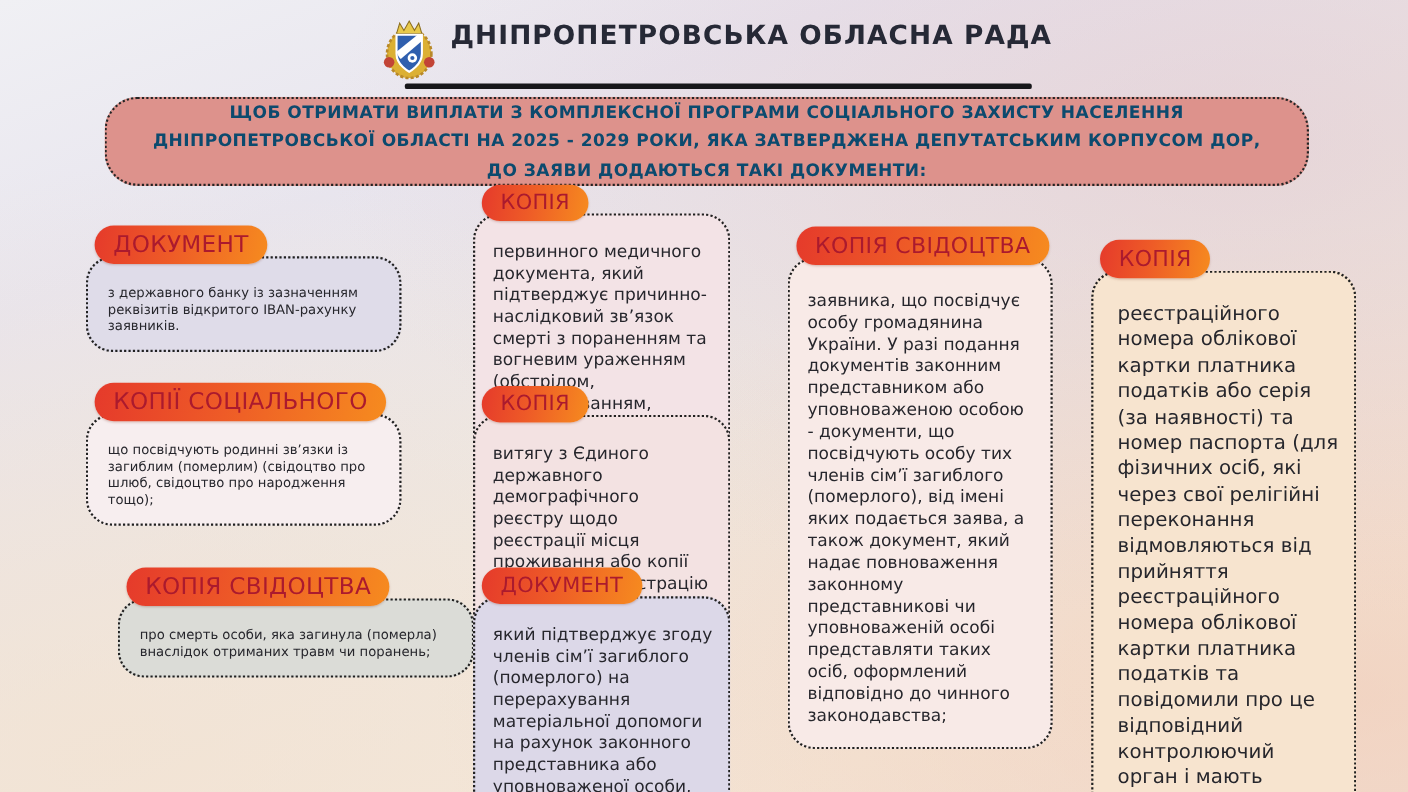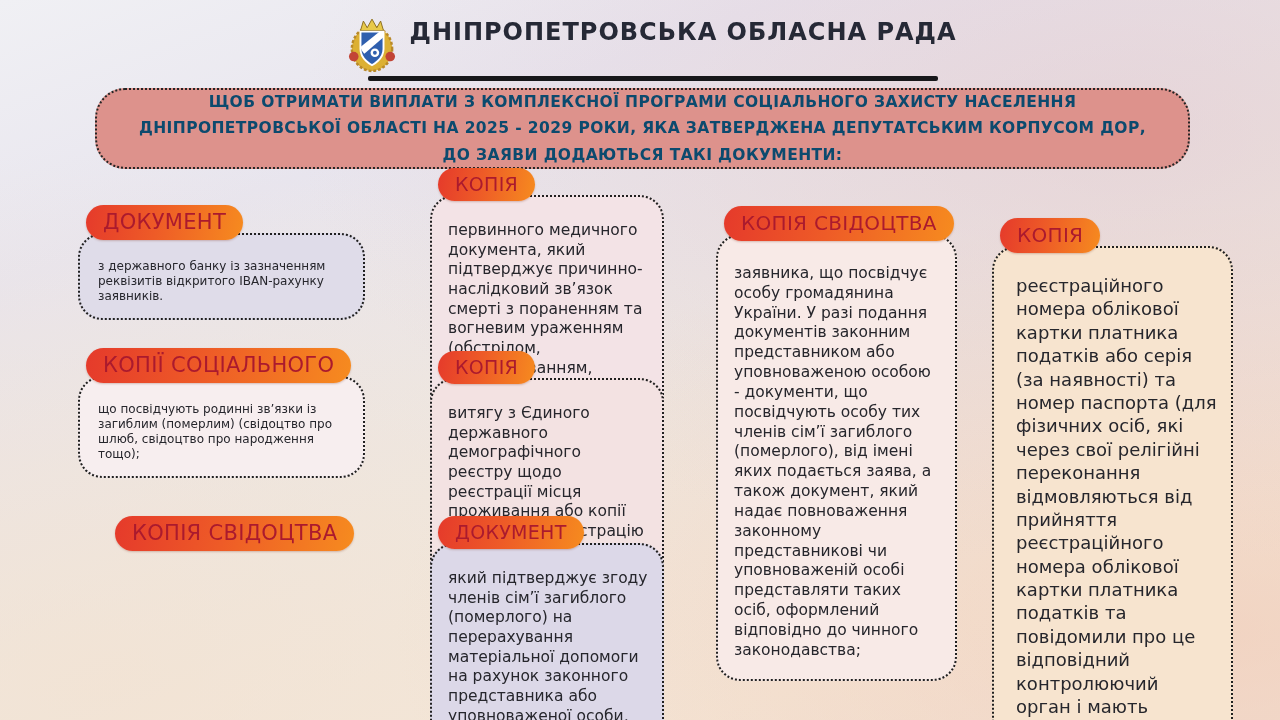--- a/index.html
+++ b/index.html
@@ -118,20 +118,23 @@
 
   <article class="card col1 c1">
     <div class="pill"><span>КОПІЇ СОЦІАЛЬНОГО</span></div>
     <div class="cardbody" style="background: rgb(247, 238, 239);">
         <p>що посвідчують родинні зв’язки із загиблим (померлим) (свідоцтво про шлюб, свідоцтво про народження тощо);</p>
       </div>
   </article>
 
   <article class="card col1 c2">
     <div class="pill"><span>КОПІЯ СВІДОЦТВА</span></div>
+    <div class="cardbody" style="background: rgb(219, 220, 215);">
+        <p>про смерть особи, яка загинула (померла) внаслідок отриманих травм чи поранень;</p>
+      </div>
   </article>
 
   <article class="card col2 c3">
     <div class="pill"><span>КОПІЯ</span></div>
     <div class="cardbody" style="background: rgb(243, 227, 230);">
         <p>первинного медичного документа, який підтверджує причинно-наслідковий зв’язок смерті з пораненням та вогневим ураженням (обстрілом, бомбардуванням, мінуванням, інших засобів ведення війни);</p>
       </div>
   </article>
 
   <article class="card col2 c4">

